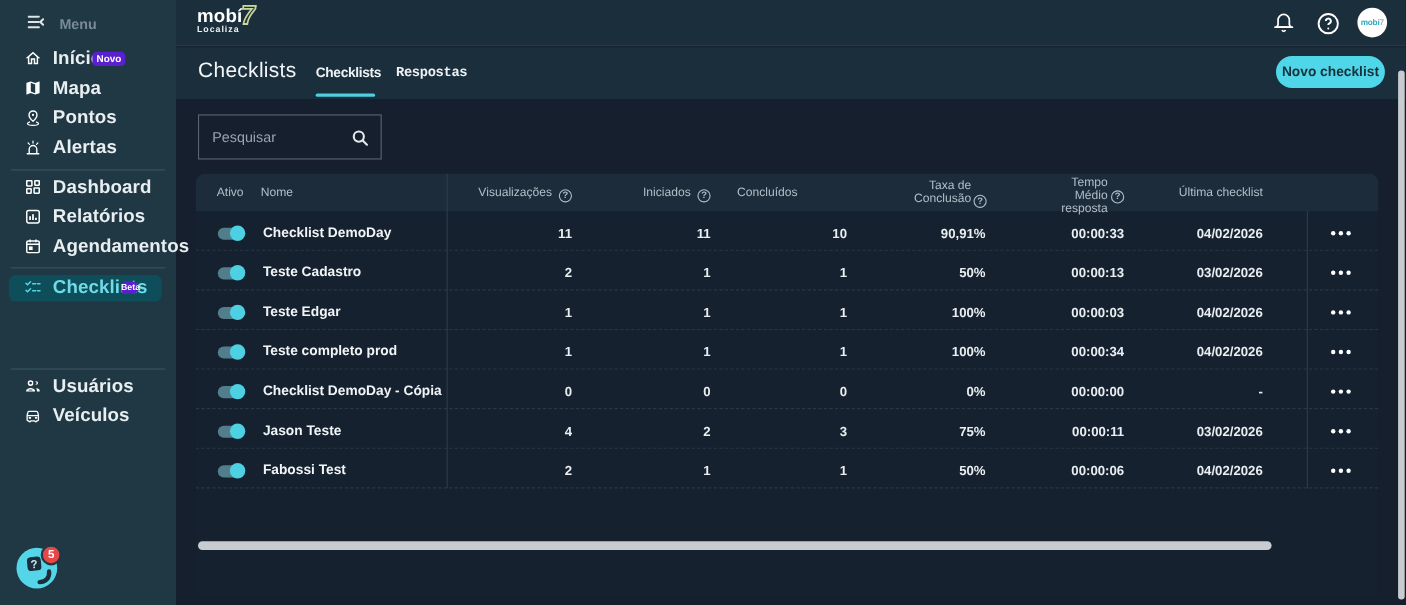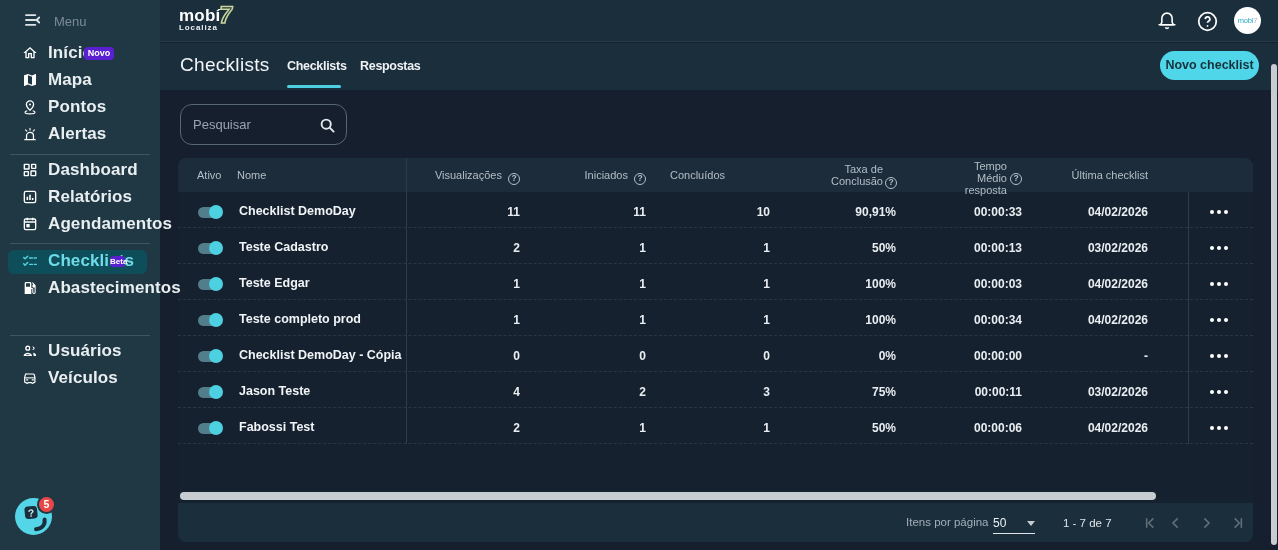--- a/index.html
+++ b/index.html
@@ -3,21 +3,21 @@
 <meta charset="utf-8">
 <style>
   * { margin:0; padding:0; box-sizing:border-box; }
   html,body { width:1278px; height:550px; overflow:hidden; background:#151f2d;
     font-family:"Liberation Sans", sans-serif; }
   #app { position:relative; width:1278px; height:550px; background:#151f2d; }
 
   
   #sidebar { position:absolute; left:0; top:0; width:160px; height:550px; background:#1f3844; z-index:5; }
   .mhead { position:absolute; left:0; top:8px; width:160px; height:24px; }
-  .mhead .txt { position:absolute; left:54px; top:6px; font-size:13px; color:#7b8b94; font-weight:normal; }
+  .mhead .txt { position:absolute; left:54px; top:6px; font-size:13px; color:#7b8b94; font-weight:bold; }
   .nav-item { position:absolute; left:0; width:160px; height:26px; }
   .nav-item .ic { position:absolute; left:22px; top:50%; margin-top:-8px; width:16px; height:16px; }
   .nav-item .txt { position:absolute; left:48px; top:50%; margin-top:-8px; font-size:17px; line-height:16px; color:#e9eef1; font-weight:bold; letter-spacing:.1px;}
   .sep { position:absolute; left:10px; width:140px; height:1px; background:rgba(255,255,255,.14); }
   .active-pill { position:absolute; left:8px; top:250px; width:139px; height:24px; background:#0e4e5a; border-radius:6px; }
   .badge { position:absolute; border-radius:4px; background:#5a1fd0; color:#fff; font-size:9px; font-weight:bold; text-align:center; }
   #b-novo { left:84px; top:47px; width:30px; height:13px; line-height:13px; }
   #b-beta { left:110px; top:256px; width:15px; height:11px; line-height:11px; font-size:8px; }
 
   
@@ -26,27 +26,27 @@
 
   
   #topbar { position:absolute; left:160px; top:0; width:1118px; height:42px; background:#1b2e3c; border-bottom:1px solid #283b49; }
   #logo { position:absolute; left:19px; top:5px; }
 
   
   #band { position:absolute; left:160px; top:43px; width:1118px; height:47px; background:#1b2e3c; }
   #band .title { position:absolute; left:20px; top:11px; font-size:19px; color:#f2f5f7; font-weight:normal; letter-spacing:.3px; }
   .tab { position:absolute; top:16px; font-size:12.5px; font-weight:bold; color:#eef2f4; letter-spacing:-0.3px; }
   #tab1 { left:127px; }
-  #tab2 { left:200px; }
+  #tab2 { left:200px;font-family:Liberation Mono, monospace; }
   #tab-under { position:absolute; left:127px; top:42px; width:54px; height:3px; background:#4dd0e1; border-radius:2px; }
   #btn-novo { position:absolute; right:19px; top:8px; width:99px; height:29px; border-radius:15px; background:#4fd6e8; color:#15323c; font-size:12.5px; font-weight:bold; text-align:center; line-height:29px; }
 
   
   #content { position:absolute; left:160px; top:90px; width:1118px; height:460px; background:#151f2d; }
-  #search { position:absolute; left:20px; top:14px; width:167px; height:41px; border:1px solid #566772; border-radius:12px; }
+  #search { position:absolute; left:20px; top:14px; width:167px; height:41px; border:1px solid #566772; border-radius:0; }
   #search .ph { position:absolute; left:12px; top:12px; font-size:13px; color:#98a5ae; }
   #search svg { position:absolute; right:11px; top:13px; }
 
   
   #panel { position:absolute; left:18px; top:68px; width:1075px; height:384px; background:#16212f; border-radius:8px 8px 0 0; }
   #thead { position:absolute; left:0; top:0; width:1075px; height:34px; background:#1d2c3b; border-radius:8px 8px 0 0; color:#b3bec6; font-size:11px; }
   .hc { position:absolute; line-height:12px; }
   .row { position:absolute; left:0; width:1075px; height:36px; border-bottom:1px dashed rgba(170,200,220,.13); color:#e9eef1; font-size:12px; }
   .row .nm { position:absolute; left:61px; top:12px; font-size:12.5px; font-weight:bold; color:#f0f4f6;text-align:right; }
   .row .val { position:absolute; top:13px; text-align:right; font-weight:bold; font-size:12px; }
@@ -162,26 +162,20 @@
       <svg class="ic" viewBox="0 0 24 24" fill="none" stroke="#55d4e2" stroke-width="2.1" stroke-linecap="round" stroke-linejoin="round">
           <path d="m2.5 6.8 2 2L8.6 4.7"></path>
           <path d="M11.5 7.5h4.2M18.3 7.5h3.2"></path>
           <path d="m2.5 16.3 2 2 4.1-4.1"></path>
           <path d="M11.5 17h4.2M18.3 17h3.2"></path>
         </svg>
       <span class="txt" style="color:#6fdbe8">Checklists</span>
     </div>
     <span class="badge" id="b-beta">Beta</span>
 
-    <div class="nav-item" style="top:275px">
-      <svg class="ic" viewBox="0 0 24 24" fill="#fff">
-          <path fill-rule="evenodd" d="M19.77 7.23l.01-.01-3.72-3.72L15 4.56l2.11 2.11c-.94.36-1.61 1.26-1.61 2.33 0 1.38 1.12 2.5 2.5 2.5.36 0 .69-.08 1-.21v7.21c0 .55-.45 1-1 1s-1-.45-1-1V14c0-1.1-.9-2-2-2h-1V5c0-1.1-.9-2-2-2H6c-1.1 0-2 .9-2 2v16h10v-7.5h1.5v5c0 1.38 1.12 2.5 2.5 2.5s2.5-1.12 2.5-2.5V9c0-.69-.28-1.32-.73-1.77zM12 10H6V5h6v5z"></path>
-        </svg>
-      <span class="txt">Abastecimentos</span>
-    </div>
 
 
     <div class="sep" style="top:335px"></div>
 
     <div class="nav-item" style="top:338px">
       <svg class="ic" viewBox="0 0 24 24" fill="none" stroke="#fff">
           <circle cx="8.7" cy="7.8" r="2.9" stroke-width="2"></circle>
           <path d="M2.6 19.4v-.9c0-2.5 4-3.9 6.1-3.9s6.1 1.4 6.1 3.9v.9z" fill="#fff" stroke="none"></path>
           <path d="M6.2 17.4h5" stroke="#1f3844" stroke-width="1.2"></path>
           <circle cx="16.4" cy="7.8" r="2.4" fill="#fff" stroke="none"></circle>
@@ -222,21 +216,21 @@
         <path d="M12 3.4a5.6 5.6 0 0 0-5.6 5.6v4.6L5 16h14l-1.4-2.4V9A5.6 5.6 0 0 0 12 3.4z" stroke-linejoin="round"></path>
         <path d="M3.4 16h17.2" stroke-linecap="round"></path>
         <path d="M10.3 18.9a1.8 1.8 0 0 0 3.4 0"></path>
       </svg>
     <svg style="position:absolute;left:1037px;top:11px" width="21" height="21" viewBox="0 0 24 24" fill="none" stroke="#fff" stroke-width="2">
         <circle cx="12" cy="12" r="10"></circle>
         <path d="M9.5 9.3a2.6 2.6 0 1 1 3.7 2.4c-.8.4-1.2.9-1.2 1.8"></path>
         <circle cx="12" cy="17" r="1" fill="#fff" stroke="none"></circle>
       </svg>
     <div style="position:absolute;left:1074px;top:7px;width:27px;height:27px;border-radius:50%;background:#fff;">
-      <div style="font-size:7.5px;color:#2da9c0;font-weight:normal;text-align:center;line-height:27px;letter-spacing:-0.2px">mobi<span style="color:#a8b2b8">7</span></div>
+      <div style="font-size:7.5px;color:#2da9c0;font-weight:bold;text-align:center;line-height:27px;letter-spacing:-0.2px">mobi<span style="color:#a8b2b8">7</span></div>
     </div>
   </div>
 
   <div id="band">
     <div class="title">Checklists</div>
     <div class="tab" id="tab1">Checklists</div>
     <div class="tab" id="tab2">Respostas</div>
     <div id="tab-under"></div>
     <div id="btn-novo">Novo checklist</div>
   </div>
@@ -366,35 +360,17 @@
             <i style="left:7px"></i>
             <i style="left:14px"></i>
           </span>
       </div>
 
       <div class="vdiv"></div>
       <div class="vdiv2"></div>
 
       <div id="hthumb"></div>
 
-      <div id="pager">
-        <span class="lbl">Itens por página</span>
-        <span class="fifty">50</span>
-        <span class="caret"></span>
-        <span class="range">1 - 7 de 7</span>
-        <svg class="pgic" style="left:964px" width="16" height="16" viewBox="0 0 24 24" fill="none" stroke="#5f7078" stroke-width="2.4">
-            <path d="M17 5l-7 7 7 7M7 5v14"></path>
-          </svg>
-        <svg class="pgic" style="left:990px" width="16" height="16" viewBox="0 0 24 24" fill="none" stroke="#5f7078" stroke-width="2.4">
-            <path d="M14.5 5l-7 7 7 7"></path>
-          </svg>
-        <svg class="pgic" style="left:1020px" width="16" height="16" viewBox="0 0 24 24" fill="none" stroke="#5f7078" stroke-width="2.4">
-            <path d="M9.5 5l7 7-7 7"></path>
-          </svg>
-        <svg class="pgic" style="left:1052px" width="16" height="16" viewBox="0 0 24 24" fill="none" stroke="#5f7078" stroke-width="2.4">
-            <path d="M7 5l7 7-7 7M17 5v14"></path>
-          </svg>
-      </div>
     </div>
   </div>
 
   <div id="vthumb"></div>
 </div>
 
 </body></html>

